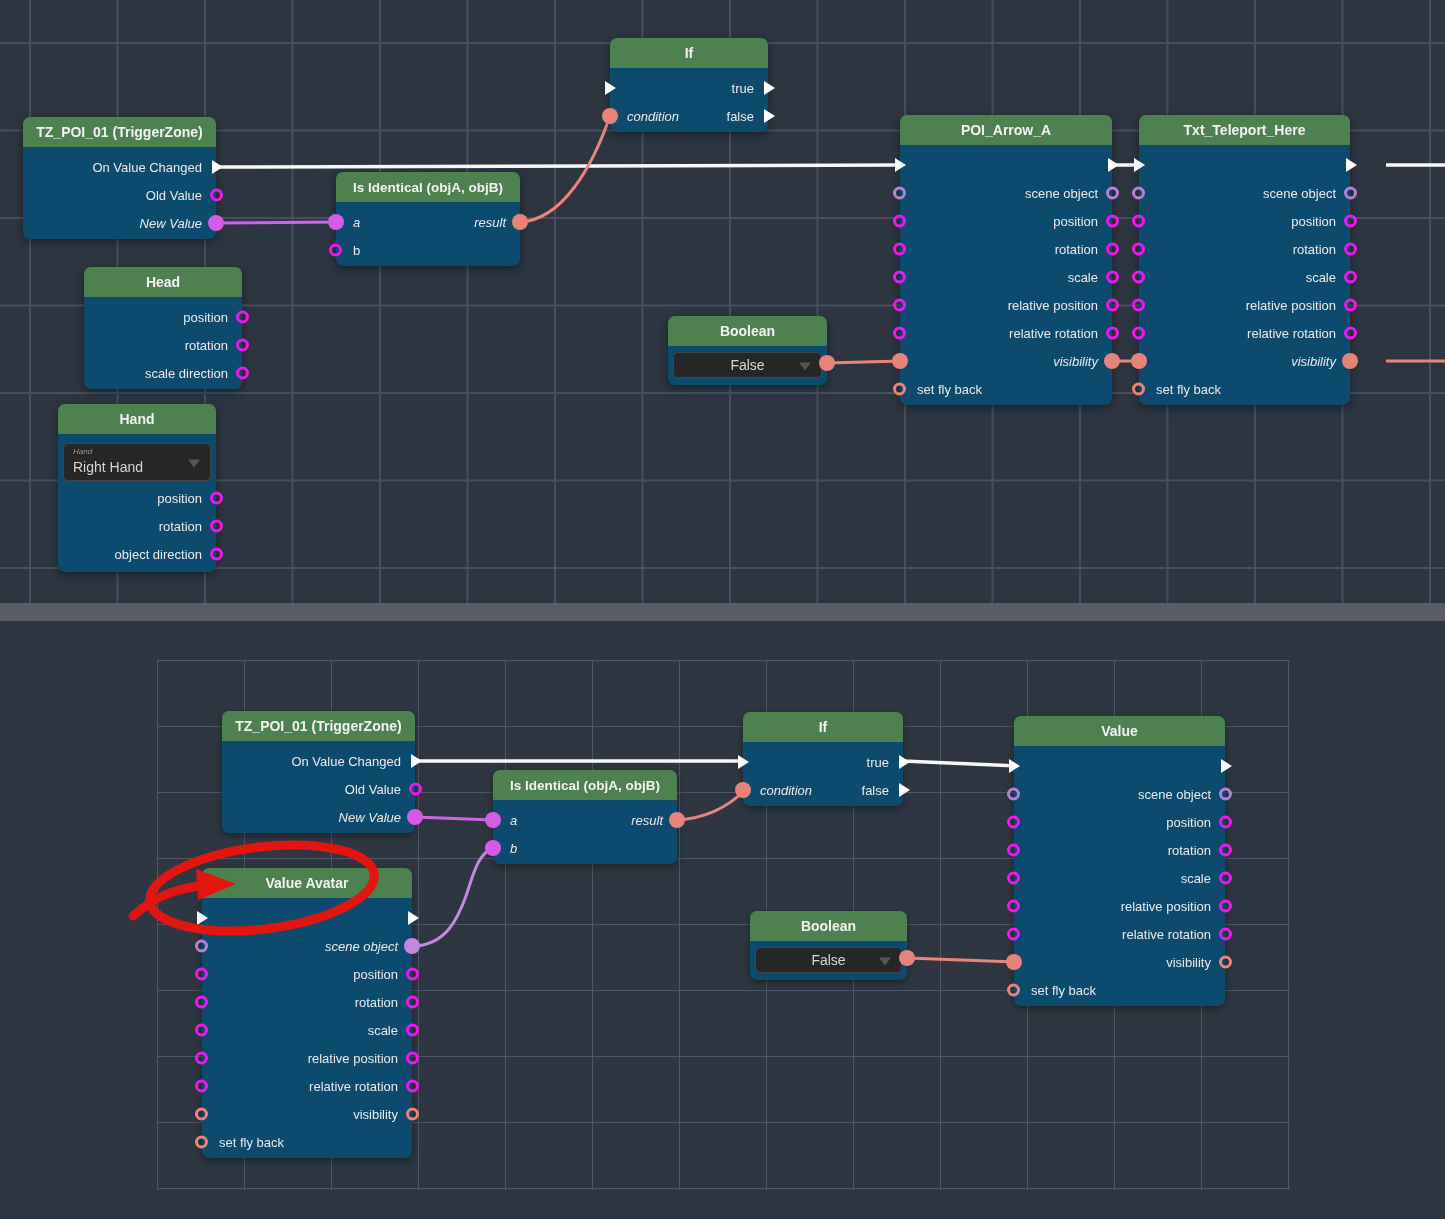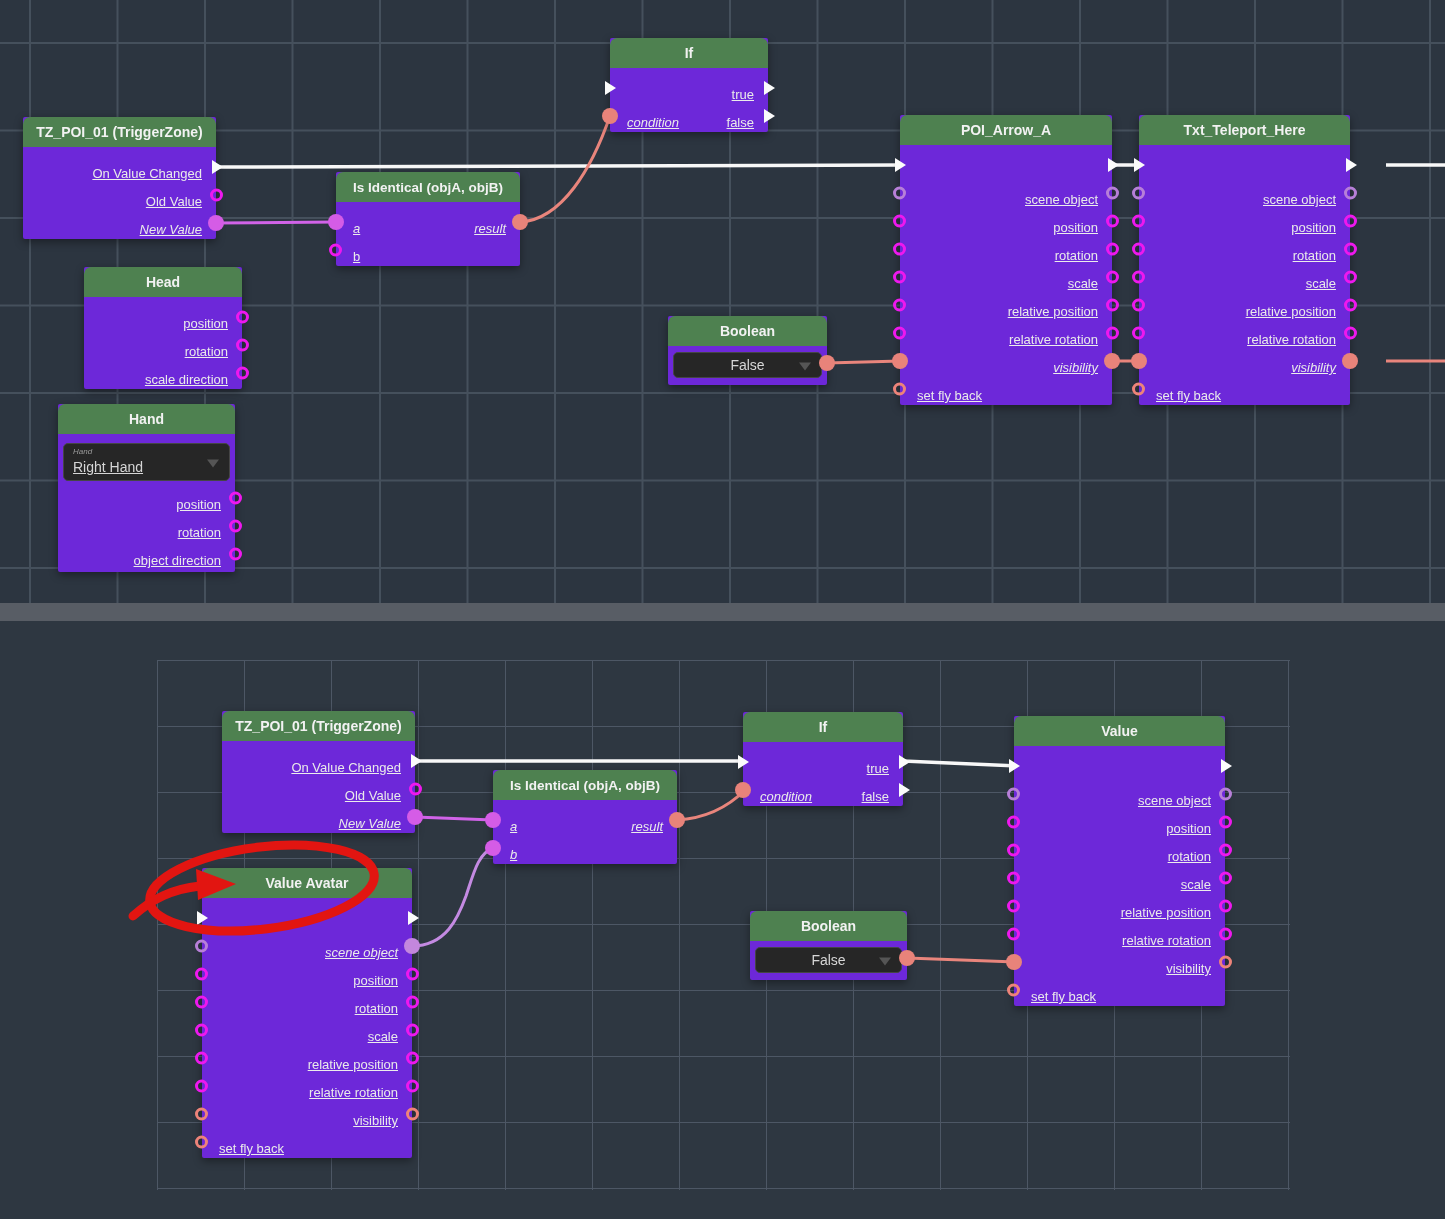--- a/index.html
+++ b/index.html
@@ -18,27 +18,27 @@
     background-image:linear-gradient(to right,#4d5765 1.5px,transparent 1.5px),
                      linear-gradient(to bottom,#4d5765 1.5px,transparent 1.5px);
     background-size:87px 66px;}
 
   
   svg.overlay{position:absolute;left:0;top:0;z-index:1;pointer-events:none;}
   svg.overlay path,svg.overlay line{pointer-events:stroke;fill:none;}
   #annotation-layer{z-index:4;}
 
   
-  .node{position:absolute;z-index:2;background:#6d28d9;border-radius:2px;
+  .node{position:absolute;z-index:2;background:#0c4a6e;border-radius:7px;
         box-shadow:0 3px 8px rgba(0,0,0,.4);}
   .node-header{height:30px;background:#4e8150;border-radius:7px 7px 0 0;
         display:flex;align-items:center;justify-content:center;
         font-weight:bold;font-size:14px;color:#f2f2f2;white-space:nowrap;padding:0 4px;}
   .node-body{position:relative;padding:6px 0 2px;}
-  .row{position:relative;height:28px;display:flex;align-items:flex-end;text-decoration:underline;}
+  .row{position:relative;height:28px;display:flex;align-items:center;}
   .lbl{flex:1;text-align:right;padding-right:14px;font-size:13px;color:#eaeaea;white-space:nowrap;}
   .lbl.left{text-align:left;padding-left:17px;padding-right:4px;}
   .lbl.it{font-style:italic;}
 
   
   .port{position:absolute;top:50%;transform:translateY(-50%);border-radius:50%;box-sizing:border-box;}
   .port.ring{width:13px;height:13px;border:3.5px solid #fff;background:transparent;}
   .port.fill{width:16px;height:16px;}
   .pl{left:-7px;} .pr{right:-7px;}
   .port.fill.pl{left:-8px;} .port.fill.pr{right:-8px;}
@@ -53,21 +53,21 @@
         border-left:11px solid #fbfbfb;}
   .exec.in{left:-5px;} .exec.out{right:-7px;}
 
   
   .dropdown{position:relative;margin:3px 5px;background:#262626;border:1px solid #454545;
             border-radius:5px;box-sizing:border-box;}
   .dropdown.bool{height:26px;display:flex;align-items:center;justify-content:center;
                  font-size:14px;color:#d6d6d6;}
   .dropdown.hand{height:38px;}
   .dd-label{position:absolute;top:3px;left:9px;font-size:8px;font-style:italic;color:#9a9a9a;}
-  .dd-value{position:absolute;bottom:5px;left:9px;font-size:14px;color:#d6d6d6;text-decoration:underline;}
+  .dd-value{position:absolute;bottom:5px;left:9px;font-size:14px;color:#d6d6d6;}
   .caret{position:absolute;right:10px;top:50%;transform:translateY(-30%);
          width:0;height:0;border-left:6px solid transparent;border-right:6px solid transparent;
          border-top:8px solid #555;}
   .port.bool-out{right:-8px;top:46px;transform:none;}
 </style>
 </head>
 <body>
 
 <div id="stage">
 
@@ -158,21 +158,21 @@
           <span class="lbl">rotation</span>
           <span class="port ring m pr"></span>
         </div>
       <div class="row">
           <span class="lbl">scale direction</span>
           <span class="port ring m pr"></span>
         </div>
     </div>
   </div>
 
-  <div class="node" style="left:58px;top:404px;width:177px;">
+  <div class="node" style="left:58px;top:404px;width:158px;">
     <div class="node-header">Hand</div>
     <div class="node-body" style="padding-bottom:4px;">
       <div class="dropdown hand">
         <span class="dd-label">Hand</span>
         <span class="dd-value">Right Hand</span>
         <span class="caret"></span>
       </div>
       <div class="row">
           <span class="lbl">position</span>
           <span class="port ring m pr"></span>

